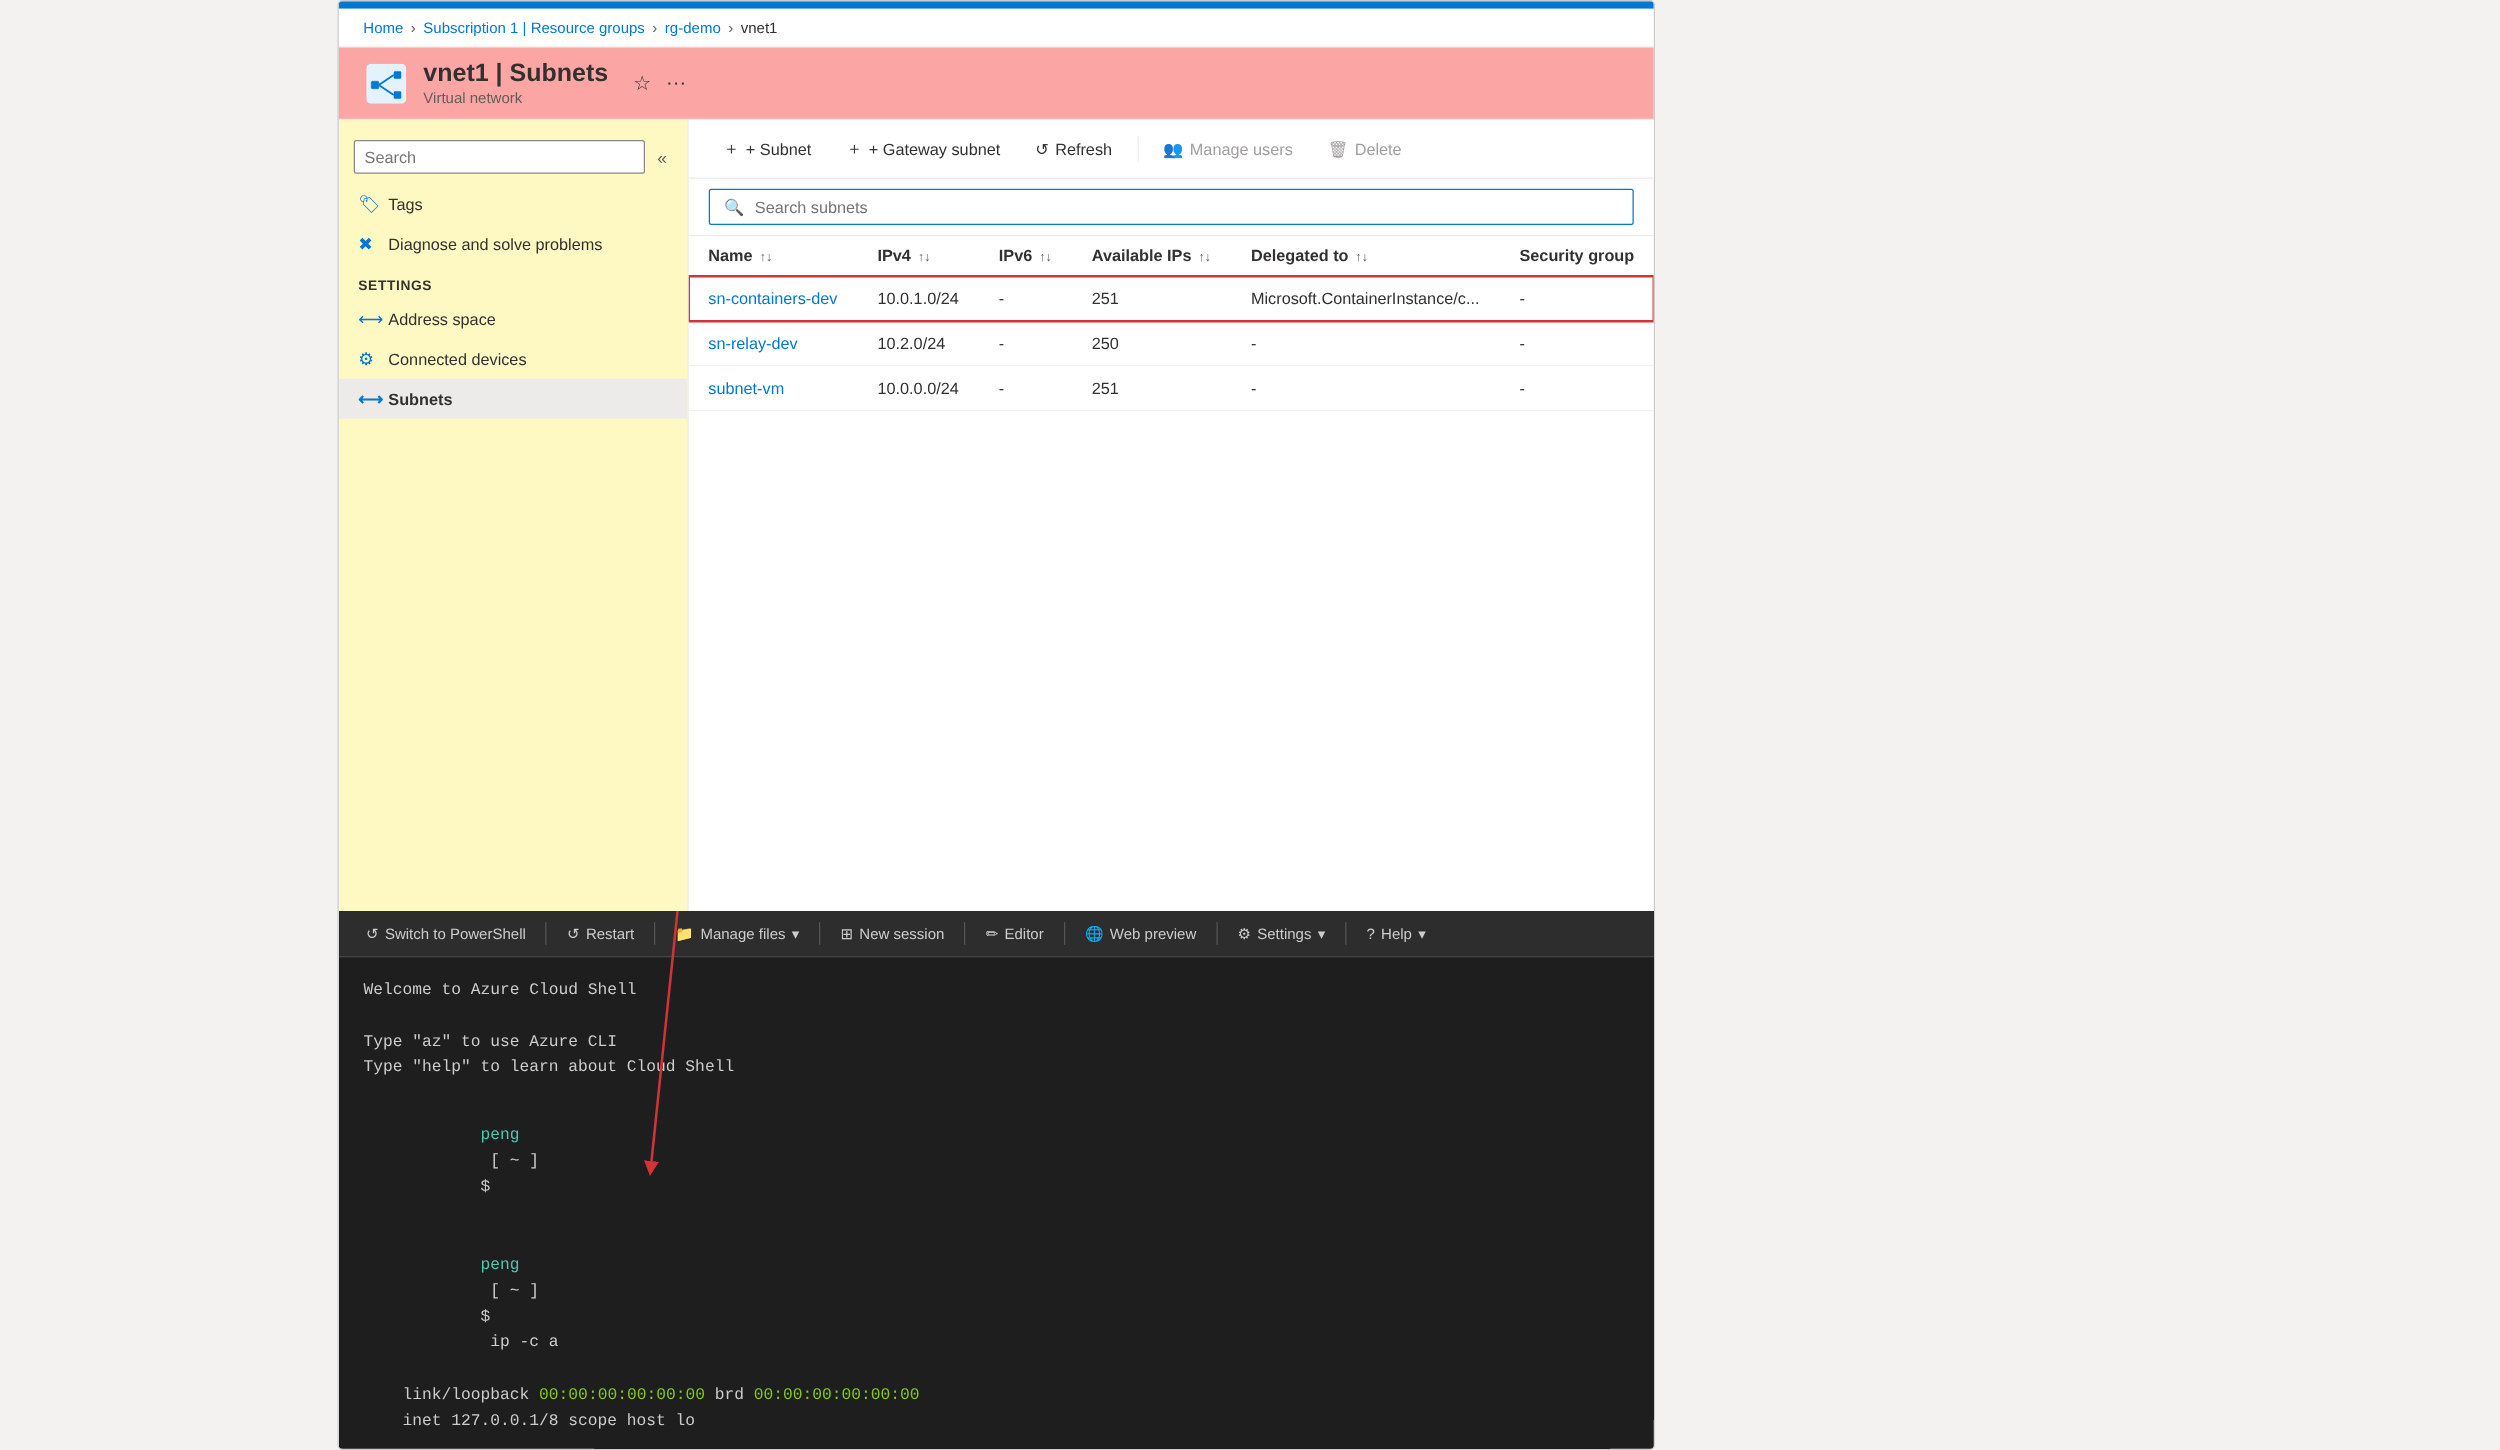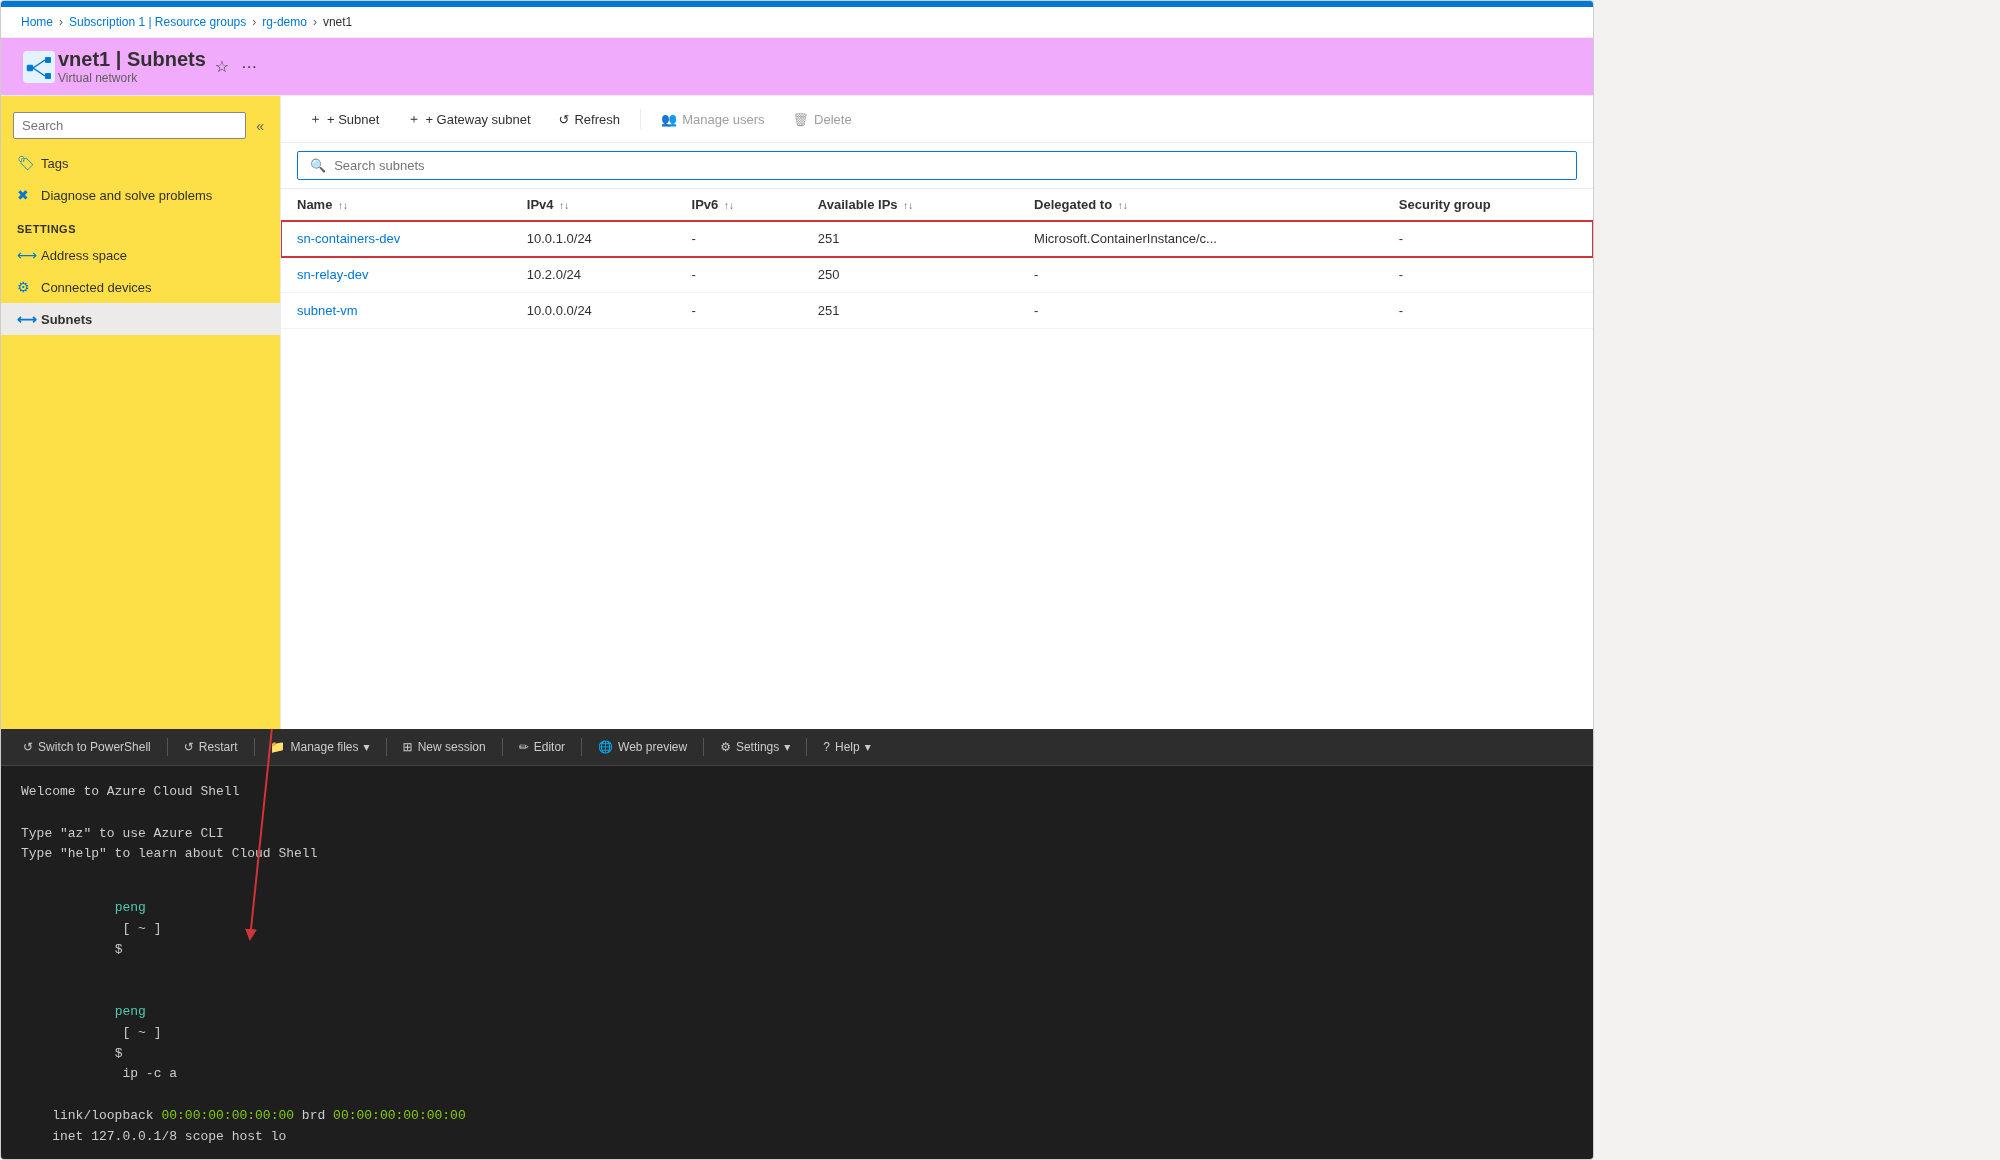--- a/index.html
+++ b/index.html
@@ -28,25 +28,25 @@
     }
     .breadcrumb-item {
       color: #0078d4;
       cursor: pointer;
       text-decoration: none;
     }
     .breadcrumb-current { color: #323130; }
 
     
     .resource-header {
-      background: #f0abfc;
+      background: #fca5a5;
       padding: 10px 20px 10px 20px;
       display: flex;
       align-items: center;
-      gap: 1px;
+      gap: 12px;
       border-bottom: 1px solid #edebe9;
     }
     .resource-icon {
       width: 36px;
       height: 36px;
       display: flex;
       align-items: center;
       justify-content: center;
     }
     .resource-title-group { display: flex; flex-direction: column; }
@@ -56,21 +56,21 @@
     .header-icon-btn {
       background: none; border: none; cursor: pointer; color: #323130; font-size: 16px;
       display: flex; align-items: center;
     }
 
     
     .sidebar {
       width: 280px;
       min-width: 280px;
       border-right: 1px solid #edebe9;
-      background: #fde047;
+      background: #fef9c3;
       overflow-y: auto;
       padding-top: 8px;
     }
     .sidebar-search {
       padding: 8px 12px;
       display: flex;
       align-items: center;
       gap: 6px;
     }
     .sidebar-search input {
@@ -221,20 +221,21 @@
     .shell-line { display: block; white-space: pre; }
 
     
     .page-wrapper {
       width: 1594px;
       height: 1160px;
       display: flex;
       flex-direction: column;
       overflow: hidden;
       position: relative;
+      align-items: center;
     }
 
     
     .portal-frame {
       border: 1px solid #ccc;
       border-radius: 4px;
       overflow: hidden;
       flex: 1;
       display: flex;
       flex-direction: column;

